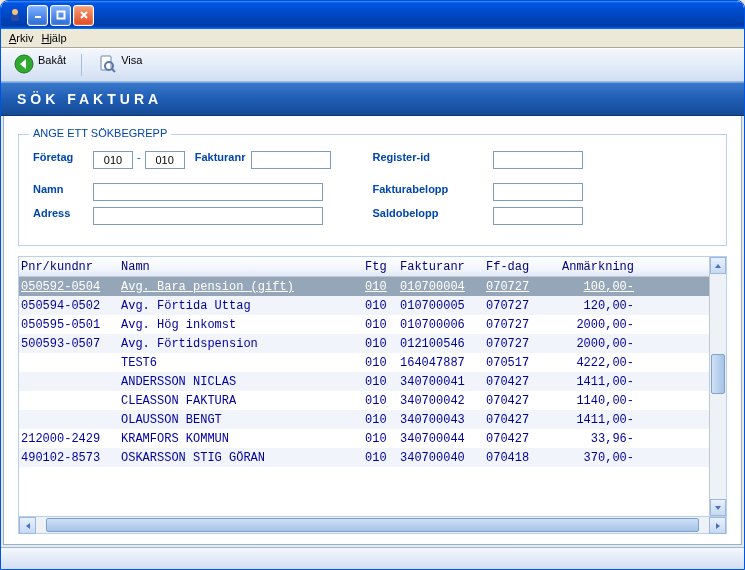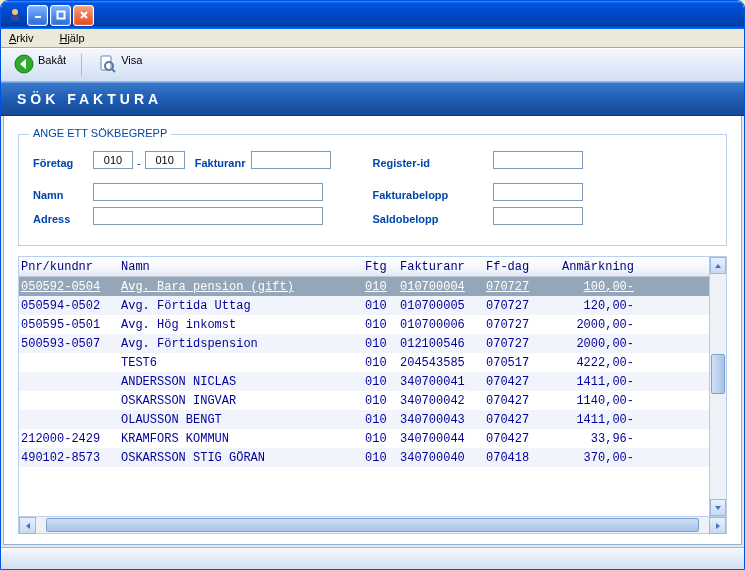--- a/index.html
+++ b/index.html
@@ -36,21 +36,21 @@
     display:flex; align-items:center; justify-content:center;
     box-shadow: inset 0 0 2px rgba(255,255,255,0.6);
   }
   .win-btn.min, .win-btn.max { background: linear-gradient(to bottom,#7eb1ff,#2b6ad6); }
   .win-btn.close { background: linear-gradient(to bottom,#f7a17b,#e24820); }
   .win-btn svg { stroke:#fff; stroke-width:2; }
   .menubar {
     background:#ece9d8;
     border-bottom:1px solid #aca899;
     padding: 2px 4px;
-    display:flex; gap:18px;
+    display:flex; gap:0;
     font-size:11px;
   }
   .menubar span { padding:1px 4px; }
   .menubar span u { text-decoration: underline; }
   .toolbar {
     height:34px;
     background: linear-gradient(to bottom, #f4f7fd 0%, #e3ecf9 50%, #d2dff2 100%);
     border-top:1px solid #fff;
     border-bottom:1px solid #9db8dd;
     display:flex; align-items:center;
@@ -83,21 +83,21 @@
     padding:16px 14px 14px 14px;
     position:relative;
     color:#003399;
     font-size:11px;
   }
   .search-group .legend {
     position:absolute; top:-8px; left:10px;
     background:#fff; padding:0 4px;
     color:#0046aa; font-size:11px;
   }
-  .row { display:flex; align-items:flex-end; margin-bottom:6px; }
+  .row { display:flex; align-items:flex-start; margin-bottom:6px; }
   .label { color:#0046aa; font-weight:bold; font-size:11px; }
   .tinput {
     border:1px solid #7f9db9;
     height:18px;
     padding:1px 3px;
     font-size:11px;
     background:#fff;
   }
   .cols { display:flex; }
   .colL { width:50%; }
@@ -315,35 +315,35 @@
               <div class="gc c-namn">Avg. Förtidspension</div>
               <div class="gc c-ftg">010</div>
               <div class="gc c-fnr">012100546</div>
               <div class="gc c-ffdag">070727</div>
               <div class="gc c-anm">2000,00-</div>
             </div>
             <div class="grow">
               <div class="gc c-pnr"></div>
               <div class="gc c-namn">TEST6</div>
               <div class="gc c-ftg">010</div>
-              <div class="gc c-fnr">204543585</div>
+              <div class="gc c-fnr">164047887</div>
               <div class="gc c-ffdag">070517</div>
               <div class="gc c-anm">4222,00-</div>
             </div>
             <div class="grow">
               <div class="gc c-pnr"></div>
               <div class="gc c-namn">ANDERSSON NICLAS</div>
               <div class="gc c-ftg">010</div>
               <div class="gc c-fnr">340700041</div>
               <div class="gc c-ffdag">070427</div>
               <div class="gc c-anm">1411,00-</div>
             </div>
             <div class="grow">
               <div class="gc c-pnr"></div>
-              <div class="gc c-namn">OSKARSSON INGVAR</div>
+              <div class="gc c-namn">CLEASSON FAKTURA</div>
               <div class="gc c-ftg">010</div>
               <div class="gc c-fnr">340700042</div>
               <div class="gc c-ffdag">070427</div>
               <div class="gc c-anm">1140,00-</div>
             </div>
             <div class="grow">
               <div class="gc c-pnr"></div>
               <div class="gc c-namn">OLAUSSON BENGT</div>
               <div class="gc c-ftg">010</div>
               <div class="gc c-fnr">340700043</div>

